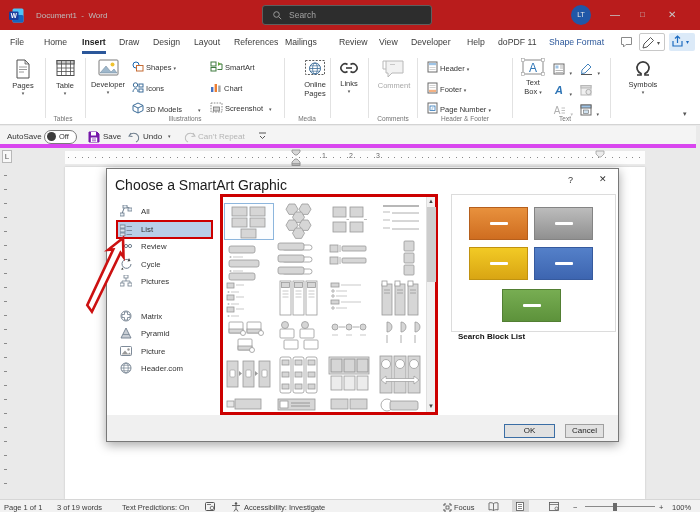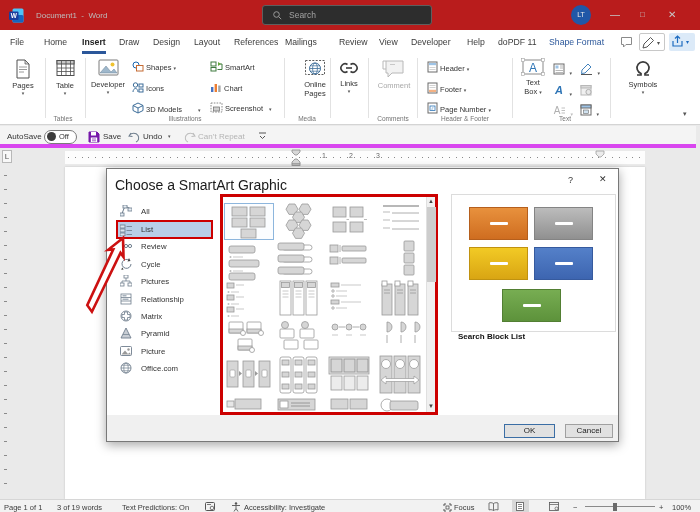--- a/index.html
+++ b/index.html
@@ -480,30 +480,20 @@
     </div>
   <div class="navitem" style="top:104px">
     <svg class="navicon" viewBox="0 0 12 12">
         <rect x="4" y="0" width="4" height="3" fill="none" stroke="#6f7e8d" stroke-width=".8"></rect>
         <rect x="0" y="8" width="4" height="3" fill="none" stroke="#6f7e8d" stroke-width=".8"></rect>
         <rect x="8" y="8" width="4" height="3" fill="none" stroke="#6f7e8d" stroke-width=".8"></rect>
         <path d="M6 3v3M2 8V6h8v2" fill="none" stroke="#6f7e8d" stroke-width=".8"></path>
       </svg>
     <span class="navtext">Pictures</span>
     </div>
-  <div class="navitem" style="top:122px">
-    <svg class="navicon" viewBox="0 0 12 12">
-        <rect x="1" y="1" width="10" height="10" fill="none" stroke="#6f7e8d" stroke-width=".8"></rect>
-        <line x1="1" y1="4.5" x2="11" y2="4.5" stroke="#6f7e8d" stroke-width=".8"></line>
-        <line x1="1" y1="8" x2="11" y2="8" stroke="#6f7e8d" stroke-width=".8"></line>
-        <rect x="2.5" y="2" width="4" height="1.5" fill="#a8b2bc"></rect>
-        <rect x="2.5" y="5.5" width="6" height="1.5" fill="#a8b2bc"></rect>
-      </svg>
-    <span class="navtext">Relationship</span>
-    </div>
   <div class="navitem" style="top:156px">
     <svg class="navicon" viewBox="0 0 12 12">
         <path d="M6 1l5 10H1z" fill="#c8cdd4" stroke="#6f7e8d" stroke-width=".9"></path>
         <line x1="3" y1="7.5" x2="9" y2="7.5" stroke="#6f7e8d" stroke-width=".7"></line>
       </svg>
     <span class="navtext">Pyramid</span>
     </div>
   <div class="navitem" style="top:139px">
     <svg class="navicon" viewBox="0 0 12 12">
         <circle cx="6" cy="6" r="5" fill="none" stroke="#6f7e8d" stroke-width=".9"></circle>
@@ -520,21 +510,21 @@
     <span class="navtext">Picture</span>
     </div>
   <div class="navitem" style="top:191px">
     <svg class="navicon" viewBox="0 0 12 12">
         <circle cx="6" cy="6" r="5" fill="none" stroke="#6f7e8d" stroke-width=".9"></circle>
         <ellipse cx="6" cy="6" rx="2.2" ry="5" fill="none" stroke="#6f7e8d" stroke-width=".7"></ellipse>
         <line x1="1" y1="6" x2="11" y2="6" stroke="#6f7e8d" stroke-width=".7"></line>
         <line x1="1.8" y1="3.2" x2="10.2" y2="3.2" stroke="#6f7e8d" stroke-width=".7"></line>
         <line x1="1.8" y1="8.8" x2="10.2" y2="8.8" stroke="#6f7e8d" stroke-width=".7"></line>
       </svg>
-    <span class="navtext">Office.com</span>
+    <span class="navtext">Header.com</span>
     </div>
 
   <div class="abs" id="gallery">
     <div class="abs" style="left:1px;top:6px;width:50px;height:37px;border:1.5px solid #8db6dd;background:#fbfdff"></div>
     <svg class="abs" style="left:0;top:0" width="212" height="215" viewBox="0 0 212 215" fill="none" stroke="#999999" stroke-width="0.8">
 
       <g transform="translate(6,10)">
         <rect x="3" y="0" width="15" height="9" fill="#d6d6d6"></rect>
           <rect x="21" y="0" width="15" height="9" fill="#d6d6d6"></rect>
         <rect x="3" y="11" width="15" height="9" fill="#d6d6d6"></rect>
@@ -796,14 +786,14 @@
       <div class="pdash"></div>
     </div>
   <div class="abs pblock" style="left:427px;top:78px;background:linear-gradient(#5480c9,#3d65b0);border:1px solid #365a9e">
       <div class="pdash"></div>
     </div>
   <div class="abs pblock" style="left:395px;top:120px;background:linear-gradient(#77ad52,#5d923b);border:1px solid #527f33">
       <div class="pdash"></div>
     </div>
   <div class="abs" style="left:351px;top:163px;font-size:8px;color:#111;font-weight:bold">Search Block List</div>
   <div class="abs btn" style="left:397px;width:51px;border:1.5px solid #3b6ea5">OK</div>
-  <div class="abs btn" style="left:458px;width:48px;border:1px solid #a0a0a0">Cancel</div>
+  <div class="abs btn" style="left:458px;width:39px;border:1px solid #a0a0a0">Cancel</div>
 </div>
 
 </body></html>

